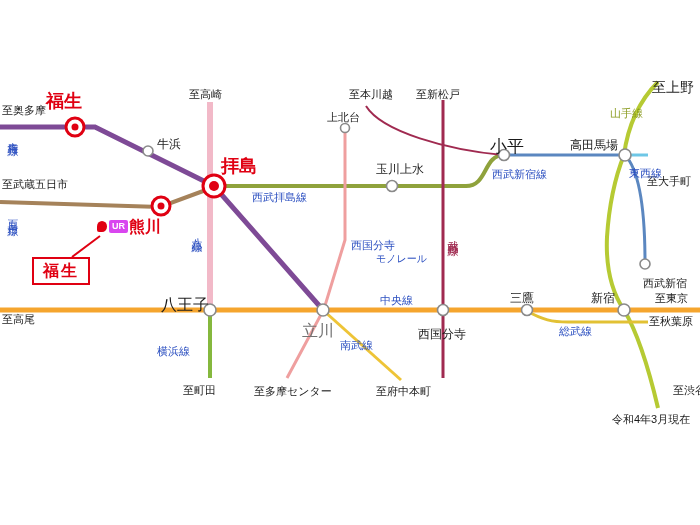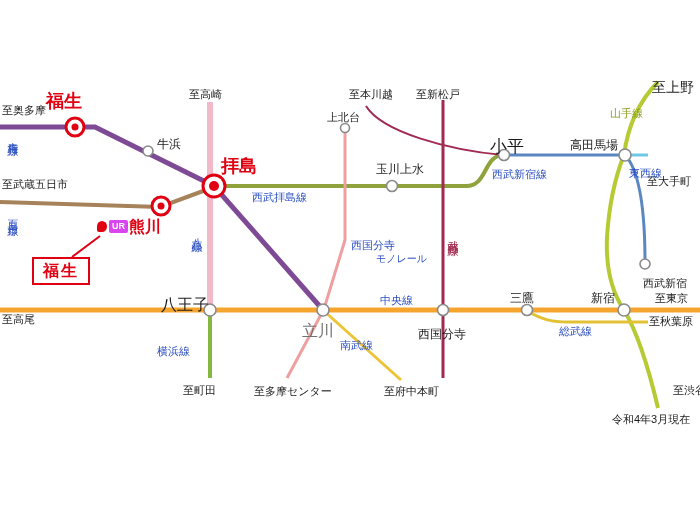--- a/index.html
+++ b/index.html
@@ -115,21 +115,21 @@
       <div class="lbl" style="left: 655px; top: 292px; color: rgb(26, 26, 26); font-size: 11px;">至東京</div>
       <div class="lbl" style="left: 591px; top: 292px; color: rgb(26, 26, 26); font-size: 12px;">新宿</div>
       <div class="lbl" style="left: 559px; top: 325px; color: rgb(43, 79, 192); font-size: 11px;">総武線</div>
       <div class="lbl" style="left: 649px; top: 315px; color: rgb(26, 26, 26); font-size: 11px;">至秋葉原</div>
       <div class="lbl" style="left: 651px; top: 384px; color: rgb(26, 26, 26); font-size: 11px; padding-left: 22px;">至渋谷</div>
       <div class="lbl" style="left: 510px; top: 292px; color: rgb(26, 26, 26); font-size: 12px;">三鷹</div>
       <div class="lbl" style="left: 418px; top: 328px; color: rgb(26, 26, 26); font-size: 12px;">西国分寺</div>
       <div class="lbl" style="left: 380px; top: 294px; color: rgb(43, 79, 192); font-size: 11px;">中央線</div>
       <div class="lbl" style="left: 302px; top: 322px; color: #737373; font-size: 16px;">立川</div>
       <div class="lbl" style="left: 340px; top: 339px; color: rgb(43, 79, 192); font-size: 11px;">南武線</div>
-      <div class="lbl" style="left: 384px; top: 385px; color: rgb(26, 26, 26); font-size: 11px; text-align: right;">至府中本町</div>
+      <div class="lbl" style="left: 376px; top: 385px; color: rgb(26, 26, 26); font-size: 11px; text-align: right;">至府中本町</div>
       <div class="lbl" style="left: 254px; top: 385px; color: rgb(26, 26, 26); font-size: 11px;">至多摩センター</div>
       <div class="lbl" style="left: 183px; top: 384px; color: rgb(26, 26, 26); font-size: 11px;">至町田</div>
       <div class="lbl" style="left: 157px; top: 345px; color: rgb(43, 79, 192); font-size: 11px;">横浜線</div>
       <div class="lbl" style="left: 161px; top: 296px; color: rgb(26, 26, 26); font-size: 16px;">八王子</div>
       <div class="lbl" style="left: 612px; top: 413px; color: rgb(26, 26, 26); font-size: 11px;">令和4年3月現在</div>
     </div>
   <div class="fussa-box">
     <span>福生</span>
   </div>
   <div class="ur-badge">

